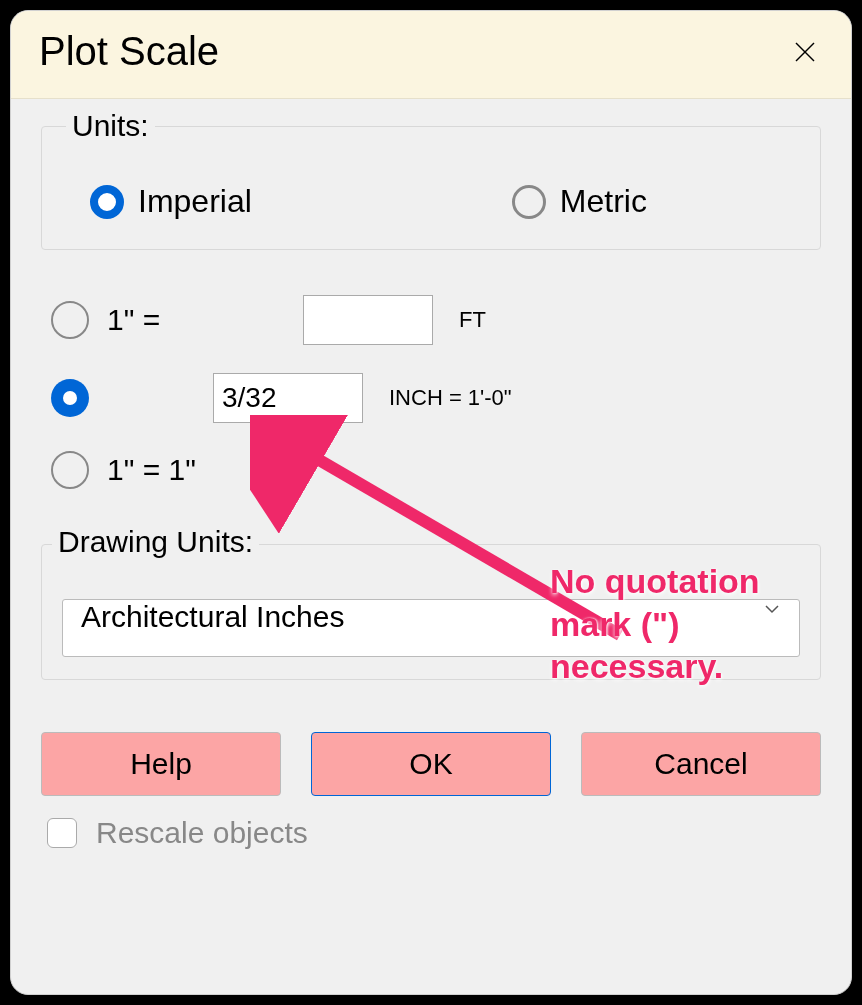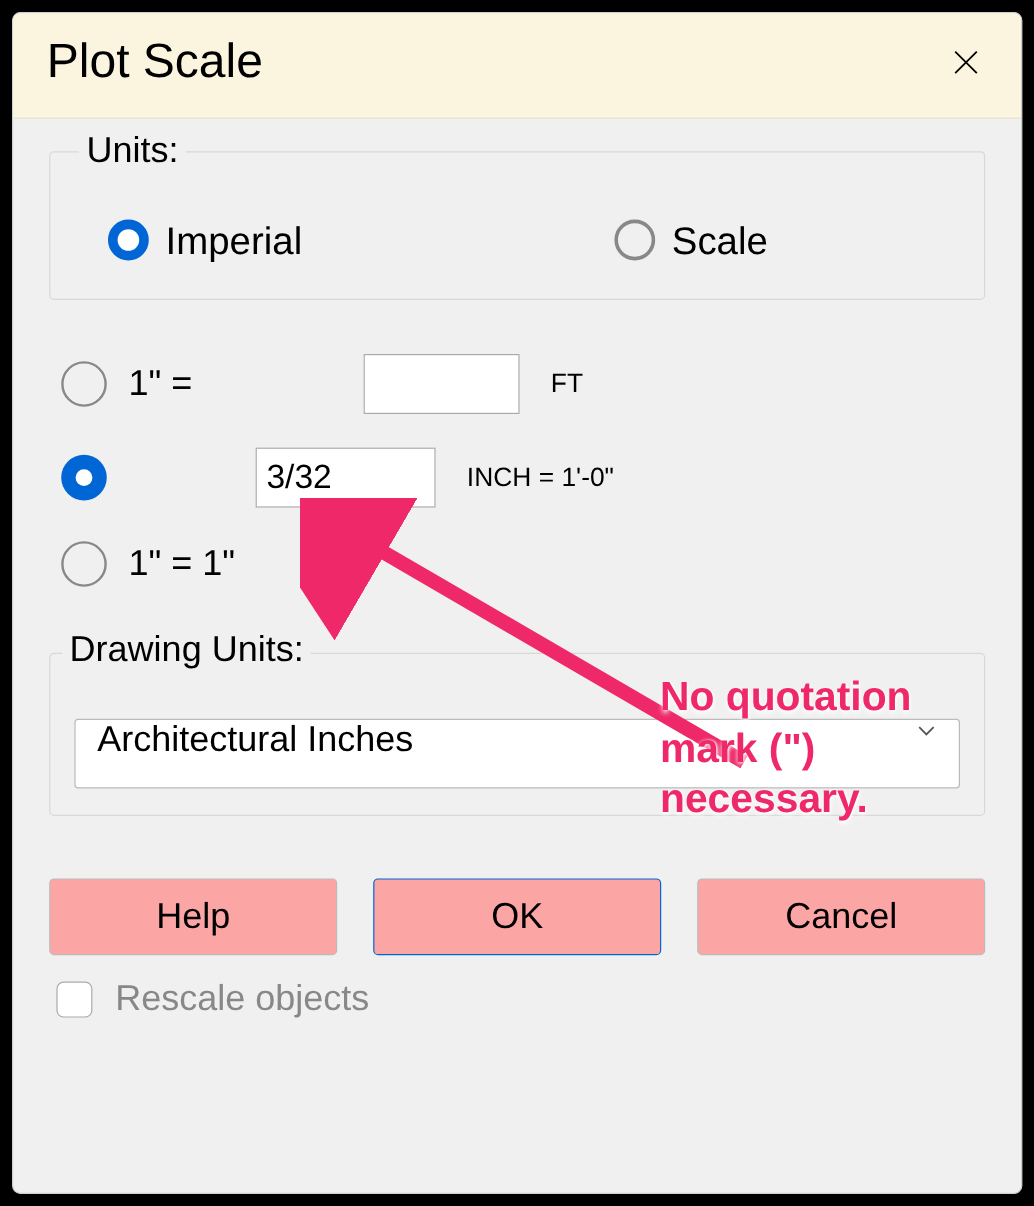--- a/index.html
+++ b/index.html
@@ -10,21 +10,21 @@
   body {
     font-family: -apple-system, BlinkMacSystemFont, "Segoe UI", Arial, sans-serif;
     background: #000;
     width: 862px;
     height: 1005px;
     padding: 10px;
     position: relative;
   }
   .dialog {
     background: #f0f0f0;
-    border-radius: 7px;
+    border-radius: 18px;
     width: 100%;
     height: 100%;
     overflow: hidden;
     display: flex;
     flex-direction: column;
     border: 1px solid #d0d0d0;
   }
   .titlebar {
     background: #fbf5e0;
     padding: 18px 28px 24px 28px;
@@ -71,20 +71,21 @@
     background: #f0f0f0;
   }
   .radio-row {
     display: flex;
     gap: 260px;
     padding-left: 18px;
     padding-top: 10px;
   }
   .radio-option {
     display: flex;
+    align-items: center;
     gap: 14px;
     cursor: pointer;
   }
   .radio {
     width: 34px;
     height: 34px;
     border: 3px solid #888;
     border-radius: 50%;
     display: inline-block;
     position: relative;
@@ -283,21 +284,21 @@
 
     <fieldset class="units-group">
       <legend>Units:</legend>
       <div class="radio-row">
         <div class="radio-option">
           <span class="radio selected"></span>
           <span class="radio-label">Imperial</span>
         </div>
         <div class="radio-option">
           <span class="radio"></span>
-          <span class="radio-label">Scale</span>
+          <span class="radio-label">Metric</span>
         </div>
       </div>
     </fieldset>
 
     <div class="scale-options">
 
       <div class="scale-row">
         <span class="radio-big"></span>
         <span class="scale-fixed">1" =</span>
         <input class="text-input w1" type="text" value="" style="">

